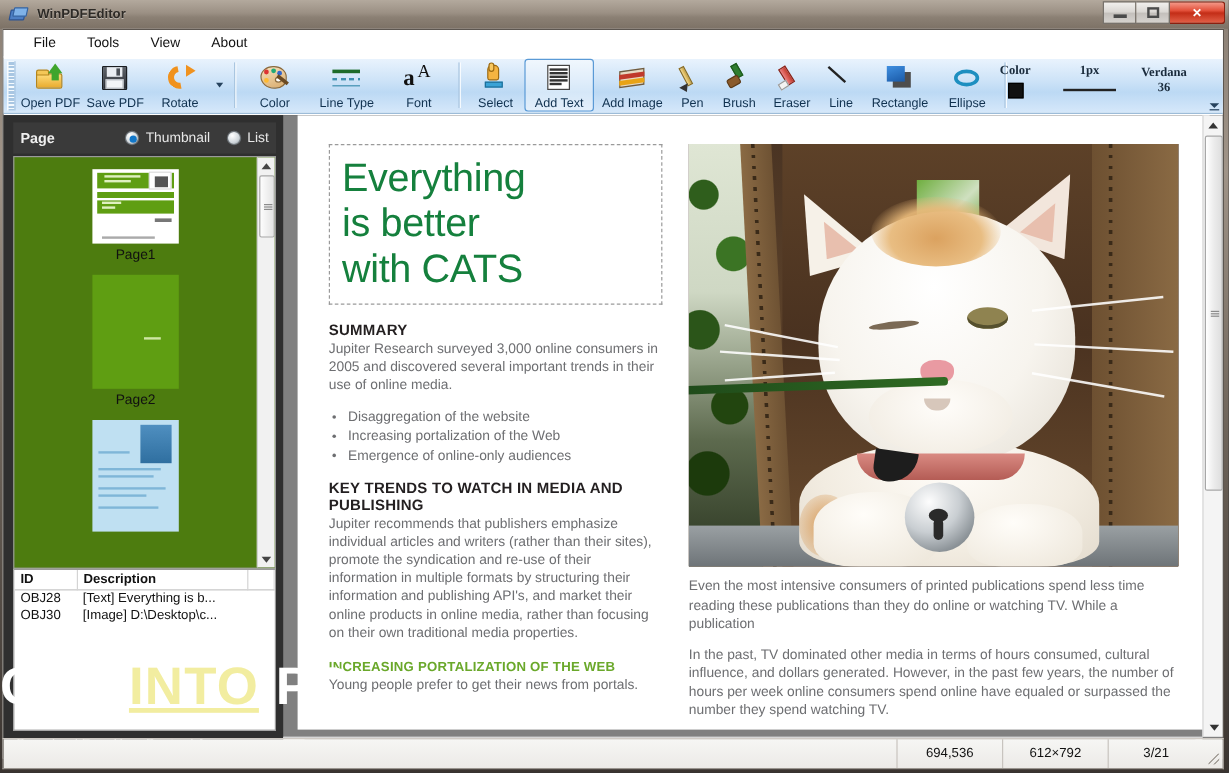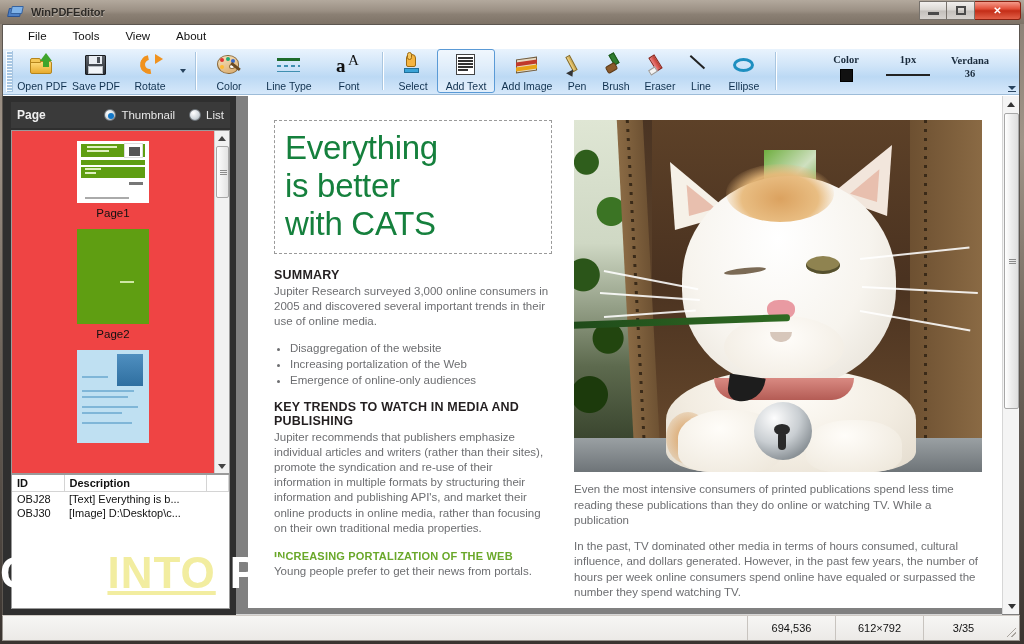--- a/index.html
+++ b/index.html
@@ -155,21 +155,21 @@
   .dock{width:233px;height:535px;background:#2f2f2f;display:flex;flex-direction:column;padding:6px 6px 0 8px;}
   .panel-hd{
     height:26px;display:flex;align-items:center;color:#efefef;font-size:12px;font-weight:bold;
     background:#3a3a3a;padding:0 6px;
   }
   .panel-hd .sp{flex:1;}
   .radio{display:flex;align-items:center;gap:5px;font-weight:normal;font-size:11.5px;color:#e8e8e8;margin-left:14px;}
   .rdot{width:12px;height:12px;border-radius:50%;background:radial-gradient(circle at 35% 30%,#fff,#cfd6db 60%,#8e979e);border:1px solid #6d7378;position:relative;}
   .rdot.on::after{content:"";position:absolute;left:3px;top:3px;width:6px;height:6px;border-radius:50%;background:#1277c8;}
   .thumbs{
-    flex:1;background:#ef4444;border:1px solid #9a9a9a;margin-top:2px;position:relative;overflow:hidden;
+    flex:1;background:#4d7c0f;border:1px solid #9a9a9a;margin-top:2px;position:relative;overflow:hidden;
   }
   .thumb-scroll{position:absolute;left:0;top:0;right:15px;bottom:0;padding:10px 0;}
   .thumb{width:100%;display:flex;flex-direction:column;align-items:center;margin-bottom:10px;}
   .thumb .cap{font-size:11.5px;color:#111;margin-top:4px;font-weight:normal;}
   .pg1{width:72px;height:62px;background:#fff;position:relative;}
   .pg1 .band{position:absolute;left:4px;top:3px;width:64px;height:13px;background:#5f9e12;}
   .pg1 .band2{position:absolute;left:4px;top:19px;width:64px;height:5px;background:#5f9e12;}
   .pg1 .band3{position:absolute;left:4px;top:26px;width:64px;height:11px;background:#5f9e12;}
   .pg1 .ph{position:absolute;left:47px;top:2px;width:19px;height:15px;background:#fff;border:1px solid #ddd;}
   .pg1 .ph i{position:absolute;left:4px;top:3px;width:11px;height:9px;background:#555;}
@@ -482,20 +482,27 @@
               <i class="w"></i>
             </div>
           <div class="lbl">Eraser</div>
         </div>
         <div class="tbtn" style="width:36px">
           <div class="ic ic-lin">
               <i class="d"></i>
             </div>
           <div class="lbl">Line</div>
         </div>
+        <div class="tbtn" style="width:62px">
+          <div class="ic ic-rect">
+              <i class="back"></i>
+              <i class="front"></i>
+            </div>
+          <div class="lbl">Rectangle</div>
+        </div>
         <div class="tbtn" style="width:50px">
           <div class="ic ic-ell">
               <i class="o"></i>
             </div>
           <div class="lbl">Ellipse</div>
         </div>
       </div>
 
       <div class="tsep"></div>
 
@@ -715,17 +722,17 @@
   <div class="wm">
     <span class="w1">GET</span>
     <span class="w2">INTO</span>
     <span class="w3">PC</span>
   </div>
 
   <div class="status">
     <div class="st-spacer"></div>
     <div class="st-cell">694,536</div>
     <div class="st-cell">612×792</div>
-    <div class="st-cell" style="width:80px">3/35</div>
+    <div class="st-cell" style="width:80px">3/21</div>
     <div class="st-grip"></div>
   </div>
 
 </div>
 
 </body></html>

